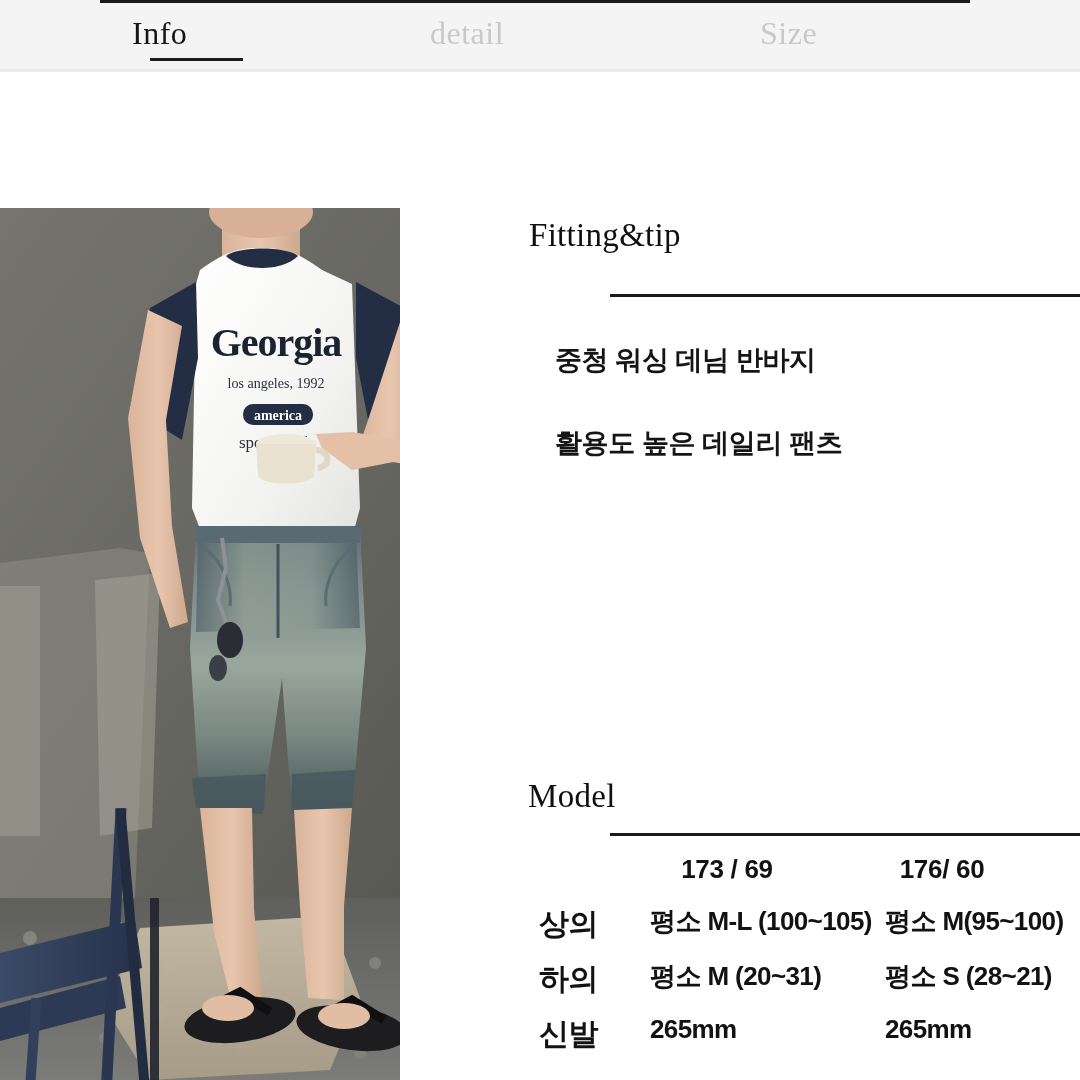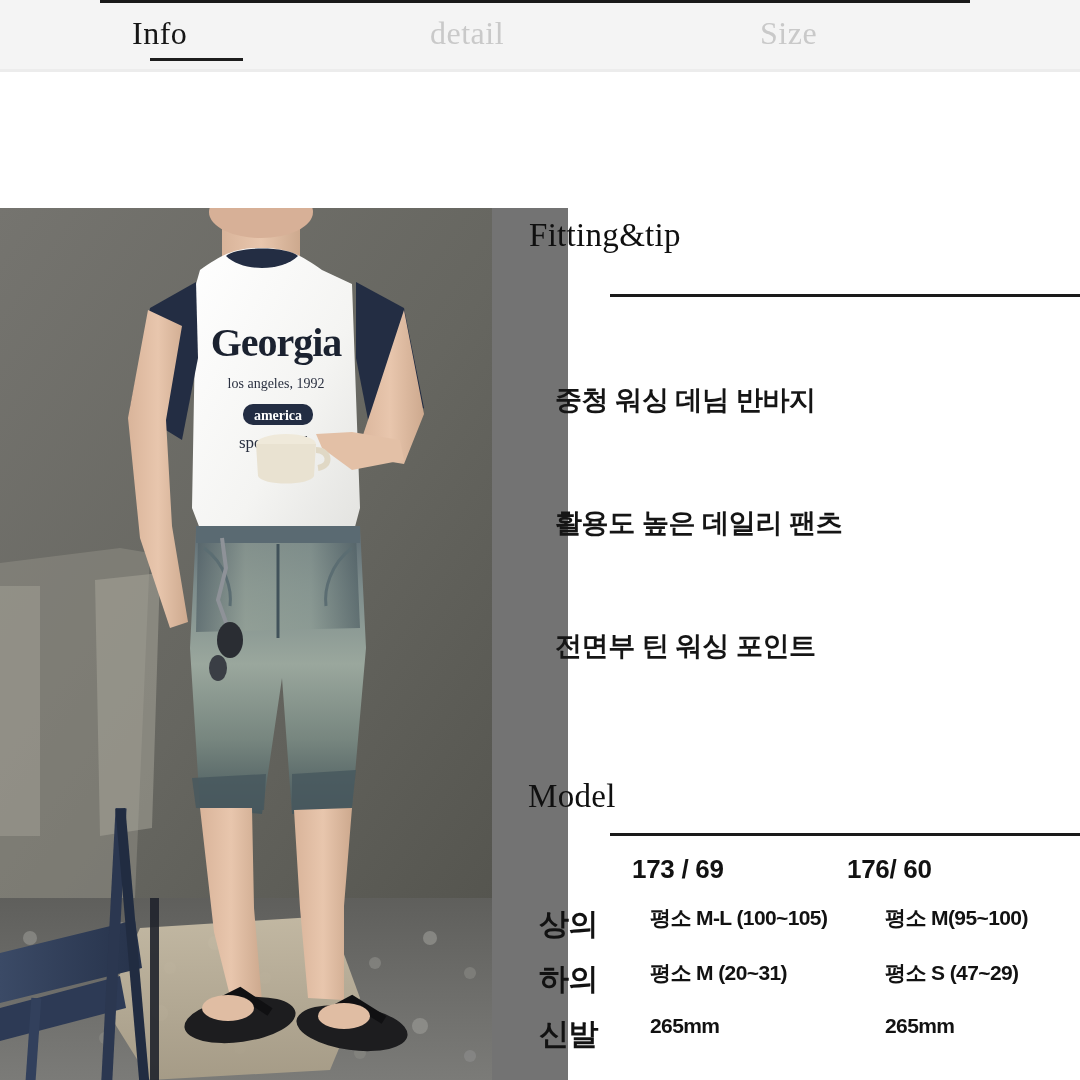--- a/index.html
+++ b/index.html
@@ -55,24 +55,24 @@
     left: 150px; top: 58px;
     width: 93px;
     height: 3px;
     background: #1d1d1d;
   }
 
   
   .photo {
     position: absolute;
     left: 0; top: 208px;
-    width: 568px;
+    width: 400px;
     height: 872px;
     overflow: hidden;
-    background: #737373;
+    background: #ec4899;
   }
   .photo svg { display: block; }
 
   
   .right-col {
     position: absolute;
     left: 492px; top: 208px;
     width: 676px;
     height: 872px;
   }
@@ -105,38 +105,37 @@
   }
   .bullet {
     font-family: "Liberation Sans", "DejaVu Sans", sans-serif;
     font-size: 27px;
     font-weight: 700;
     color: #151515;
     letter-spacing: -0.4px;
     height: 83px;
     line-height: 34px;
     white-space: nowrap;
-    margin-top: 40px;
   }
 
   
   .model-table {
     position: absolute;
     left: 0;
     top: 640px;
     width: 588px;
   }
   .mt-headrow {
     position: relative;
     height: 52px;
   }
   .mt-head {
     position: absolute;
     top: 6px;
-    text-align: left;
+    text-align: center;
     font-family: "Liberation Sans", "DejaVu Sans", sans-serif;
     font-size: 26px;
     font-weight: 700;
     color: #121212;
     letter-spacing: -0.3px;
     white-space: nowrap;
   }
   .mt-head.c1 { left: 140px; width: 190px; }
   .mt-head.c2 { left: 355px; width: 190px; }
 
@@ -153,21 +152,21 @@
     font-size: 30px;
     font-weight: 700;
     color: #121212;
     letter-spacing: -0.6px;
     white-space: nowrap;
   }
   .mt-v1, .mt-v2 {
     position: absolute;
     top: 4px;
     font-family: "Liberation Sans", "DejaVu Sans", sans-serif;
-    font-size: 21px;
+    font-size: 26px;
     font-weight: 700;
     color: #121212;
     letter-spacing: -0.6px;
     white-space: nowrap;
   }
   .mt-v1 { left: 158px; }
   .mt-v2 { left: 393px; }
 </style>
 </head>
 <body>
@@ -327,42 +326,41 @@
 </div>
 
 <div class="right-col">
 
   <div class="sec-title title-fitting">Fitting&amp;tip</div>
   <div class="rule rule-fitting"></div>
 
   <div class="bullets">
     <div class="bullet">중청 워싱 데님 반바지</div>
     <div class="bullet">활용도 높은 데일리 팬츠</div>
-    <div class="bullet">전면부 틴 워싱 포인트</div>
   </div>
 
   <div class="sec-title title-model">Model</div>
   <div class="rule rule-model"></div>
 
   <div class="model-table">
     <div class="mt-headrow">
       <div class="mt-head c1">173 / 69</div>
       <div class="mt-head c2">176/ 60</div>
     </div>
 
     <div class="mt-row">
       <div class="mt-label">상의</div>
       <div class="mt-v1">평소 M-L (100~105)</div>
       <div class="mt-v2">평소 M(95~100)</div>
     </div>
 
     <div class="mt-row">
       <div class="mt-label">하의</div>
       <div class="mt-v1">평소 M (20~31)</div>
-      <div class="mt-v2">평소 S (47~29)</div>
+      <div class="mt-v2">평소 S (28~21)</div>
     </div>
 
     <div class="mt-row">
       <div class="mt-label">신발</div>
       <div class="mt-v1">265mm</div>
       <div class="mt-v2">265mm</div>
     </div>
   </div>
 </div>
 

